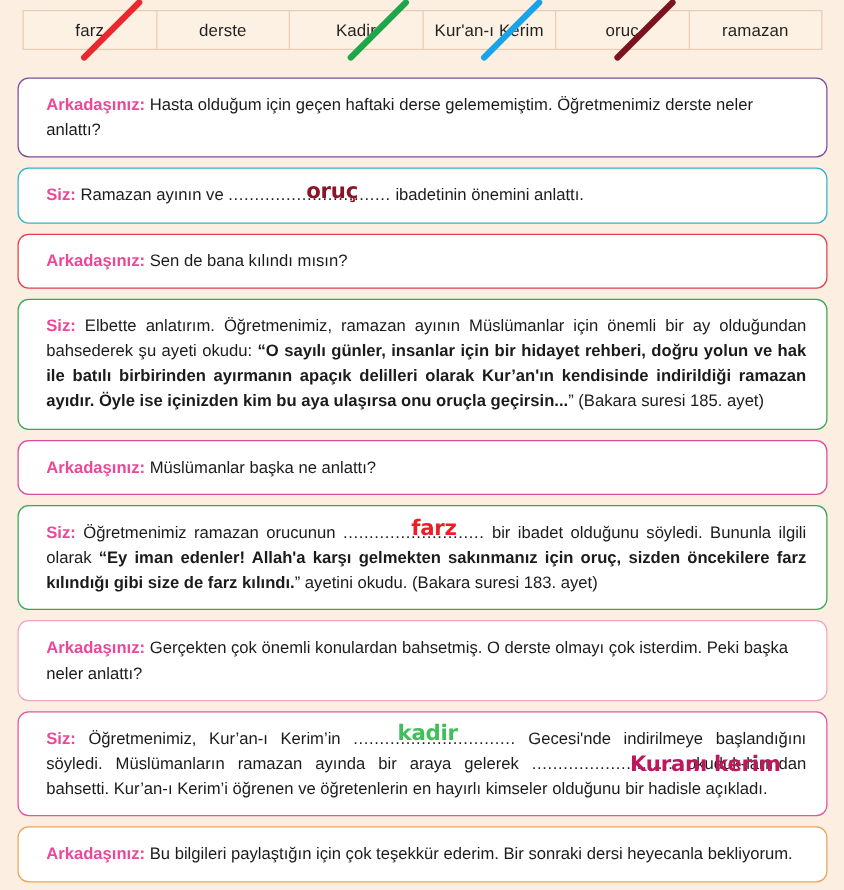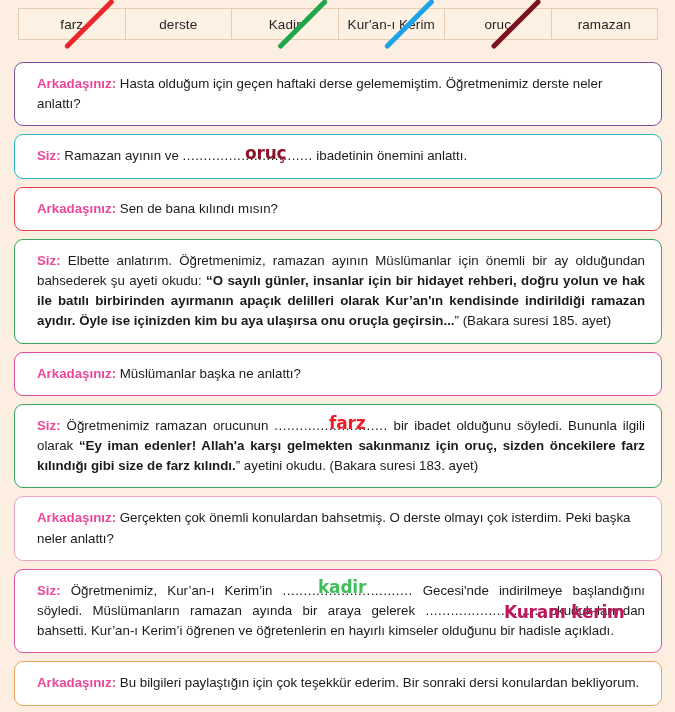--- a/index.html
+++ b/index.html
@@ -159,17 +159,17 @@
       </div>
       <div class="dbox" style="border-color: rgb(240, 166, 192);">
         <p class="nojust"><span class="spk">Arkadaşınız:</span><span> Gerçekten çok önemli konulardan bahsetmiş. O derste olmayı çok isterdim. Peki başka neler anlattı?</span></p>
       </div>
       <div class="dbox" style="border-color: rgb(226, 84, 164);">
         <p><span class="spk">Siz:</span><span> Öğretmenimiz, Kur’an-ı Kerim’in </span><span class="dots">...............................</span><span> Gecesi'nde indirilmeye başlandığını söyledi. Müslümanların ramazan ayında bir araya gelerek </span><span class="dots">...........................  </span><span>okuduk-larından bahsetti. Kur’an-ı Kerim’i öğrenen ve öğretenlerin en hayırlı kimseler olduğunu bir hadisle açıkladı.</span></p>
         <span class="hw" style="color: rgb(63, 191, 90); left: 303px; top: 7px;">kadir</span>
         <span class="hw" style="color: #be185d; left: 489px; top: 32px;">Kuranı kerim</span>
       </div>
       <div class="dbox" style="border-color: rgb(232, 165, 92);">
-        <p class="nojust"><span class="spk">Arkadaşınız:</span><span> Bu bilgileri paylaştığın için çok teşekkür ederim. Bir sonraki dersi konulardan bekliyorum.</span></p>
+        <p class="nojust"><span class="spk">Arkadaşınız:</span><span> Bu bilgileri paylaştığın için çok teşekkür ederim. Bir sonraki dersi heyecanla bekliyorum.</span></p>
       </div>
     </div>
 
 </div>
 
 </body></html>

